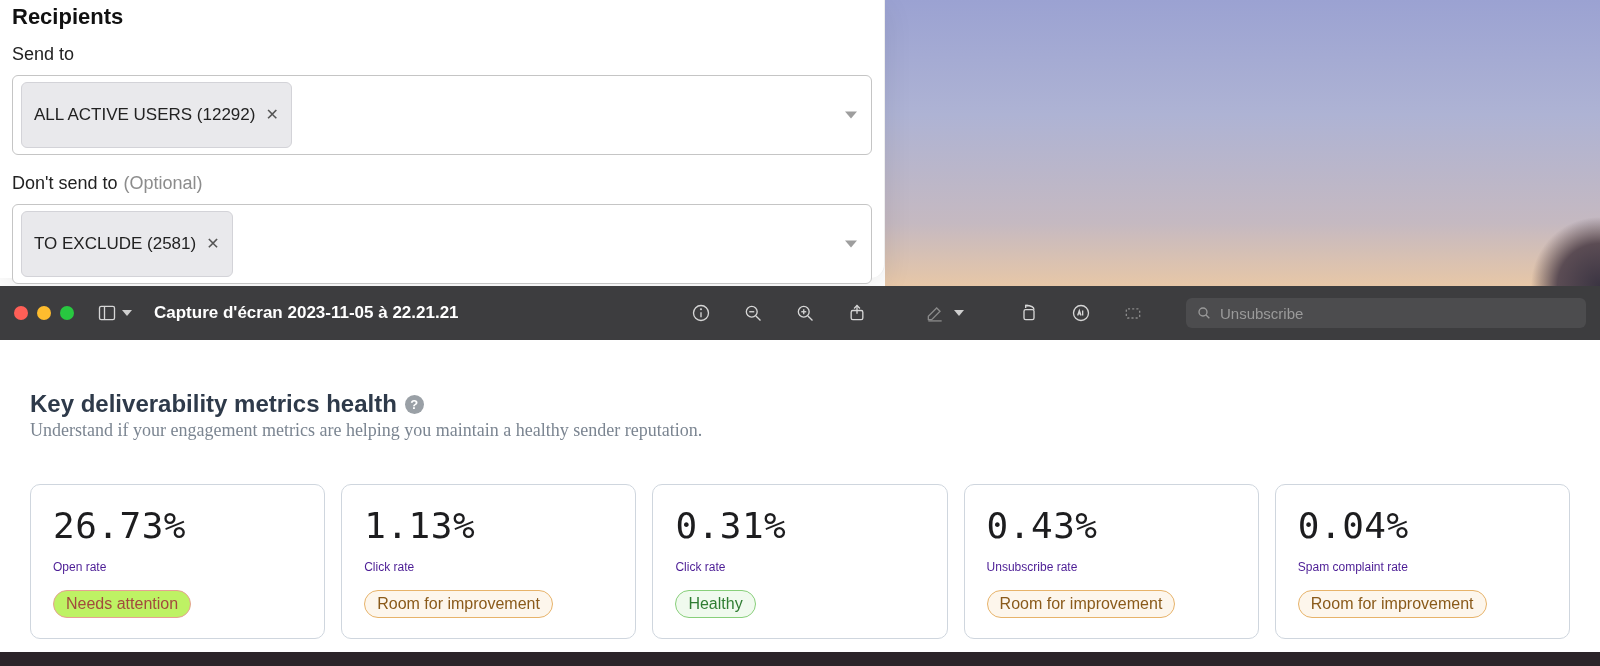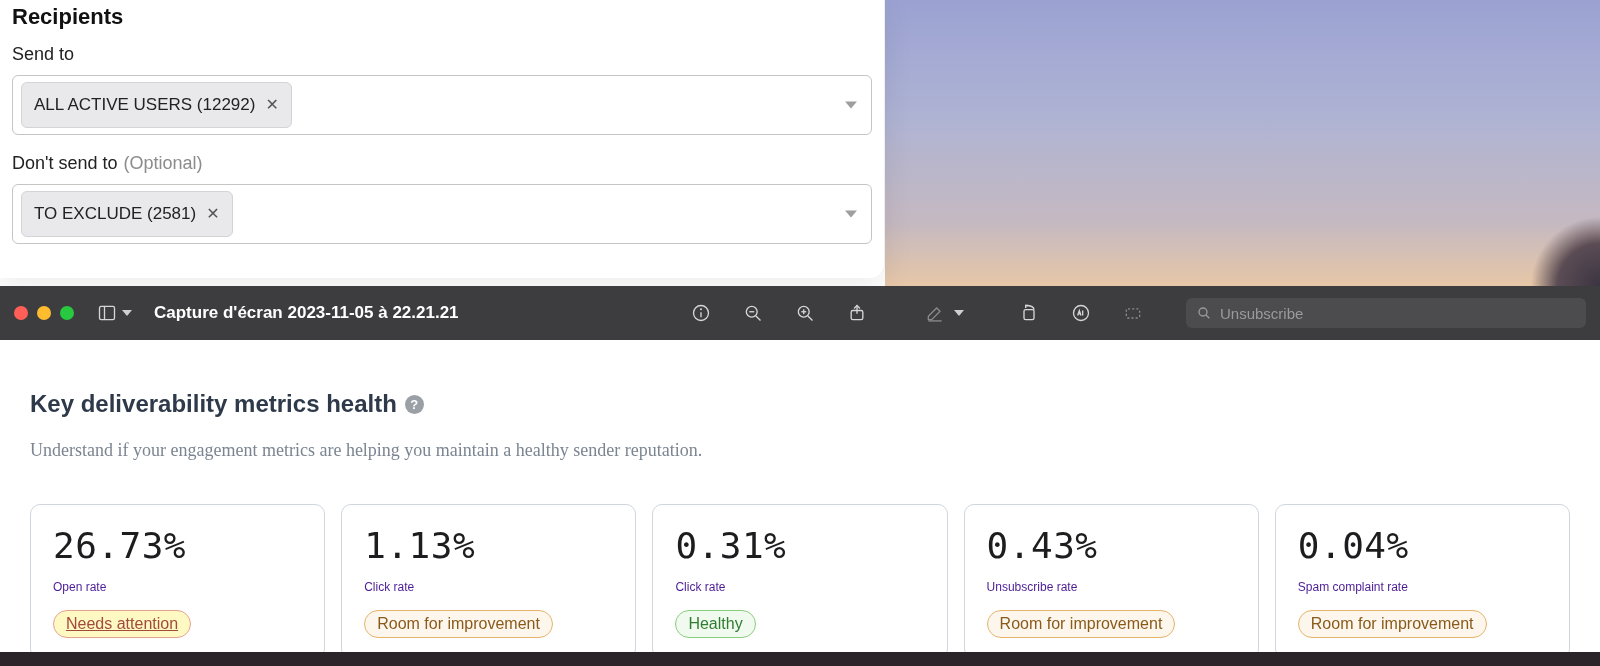--- a/index.html
+++ b/index.html
@@ -54,21 +54,21 @@
     border-right: 6px solid transparent;
     border-top: 7px solid #9e9e9e;
   }
   .chip {
     display: inline-flex;
     align-items: center;
     gap: 10px;
     background: #e9e9ec;
     border: 1px solid #d3d3d8;
     border-radius: 6px;
-    padding: 12px 12px;
+    padding: 22px 12px;
     font-size: 17px;
     color: #222;
   }
   .chip .x {
     font-size: 16px;
     color: #555;
     cursor: pointer;
     line-height: 1;
   }
 
@@ -129,21 +129,21 @@
   
   .preview-content{
     position:absolute;
     left:0; top:340px; right:0; bottom:0;
     background:#fff;
     padding: 50px 30px 18px 30px;
   }
   .metrics-heading{
     display:flex;align-items:center;gap:8px;
     font-size:24px;font-weight:600;color:#2e3a4a;
-    margin-bottom:22px;
+    margin-bottom:2px;
   }
   .help-dot{
     width:19px;height:19px;border-radius:50%;
     background:#9aa0a6;color:#fff;
     font-size:13px;font-weight:700;
     display:flex;align-items:center;justify-content:center;
   }
   .metrics-sub{font-size:18px;color:#7b8591;margin-bottom:43px;font-family:Liberation Serif, serif;}
   .cards{display:flex;gap:16px;justify-content:center;}
   .card{
@@ -160,21 +160,21 @@
     letter-spacing:0.5px;
   }
   .card-label{font-size:12px;color:#4c1d95;margin-bottom:16px;}
   .pill{
     display:inline-block;
     font-size:16px;
     padding:4px 12px;
     border-radius:999px;
     border-width:1.5px;border-style:solid;
   }
-  .pill-red{color:#a24a3d;border-color:#e7a193;background:#fef9c3;text-decoration:underline;}
+  .pill-red{color:#a24a3d;border-color:#e7a193;background:#bef264;}
   .pill-orange{color:#8a5a1a;border-color:#e7b36a;background:#fdf6ec;}
   .pill-green{color:#2f7d32;border-color:#88cf7a;background:#f0faee;}
 
   .bottom-edge{
     position:absolute;left:0;right:0;bottom:0;height:14px;
     background:#2b2429;
   }
 </style>
 </head>
 <body>

